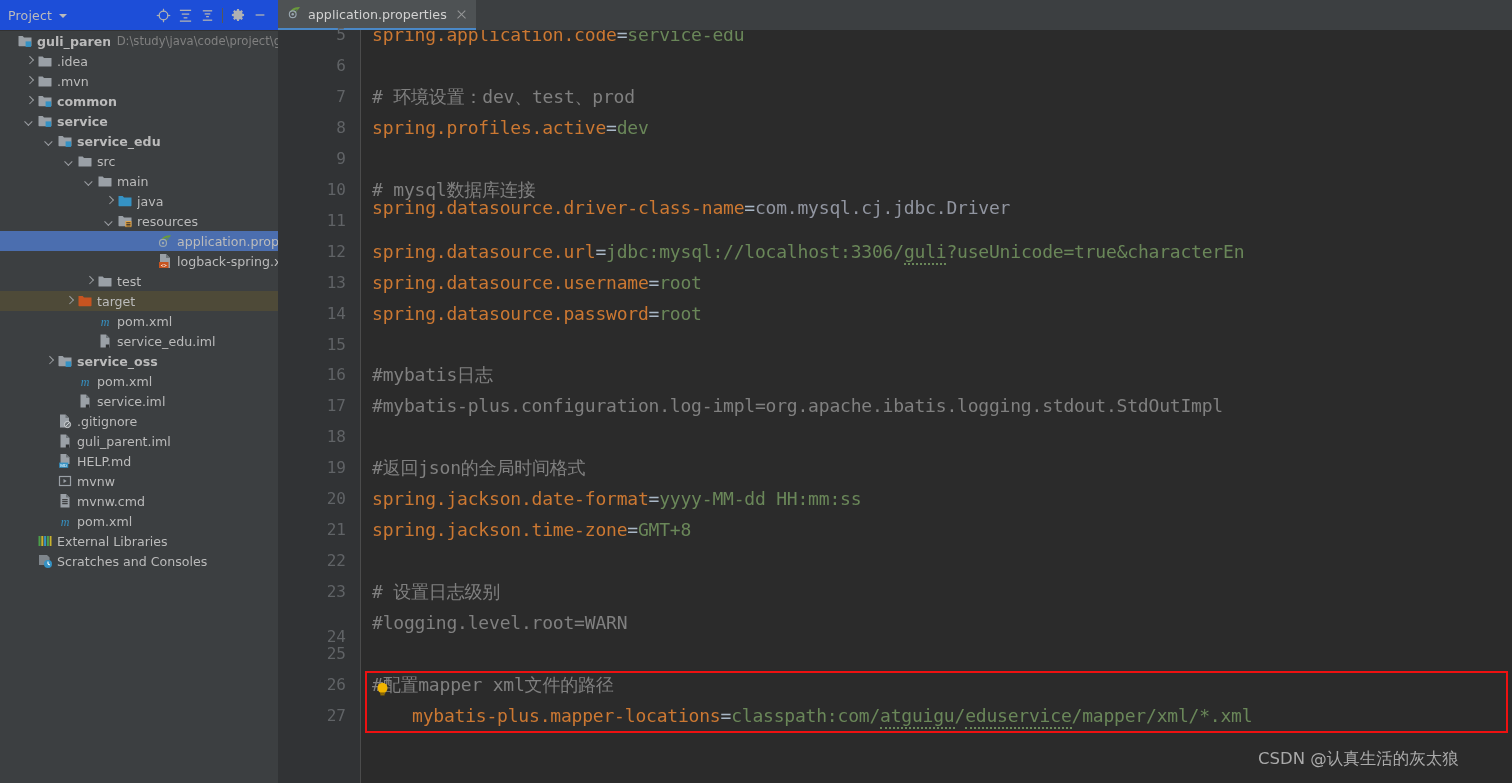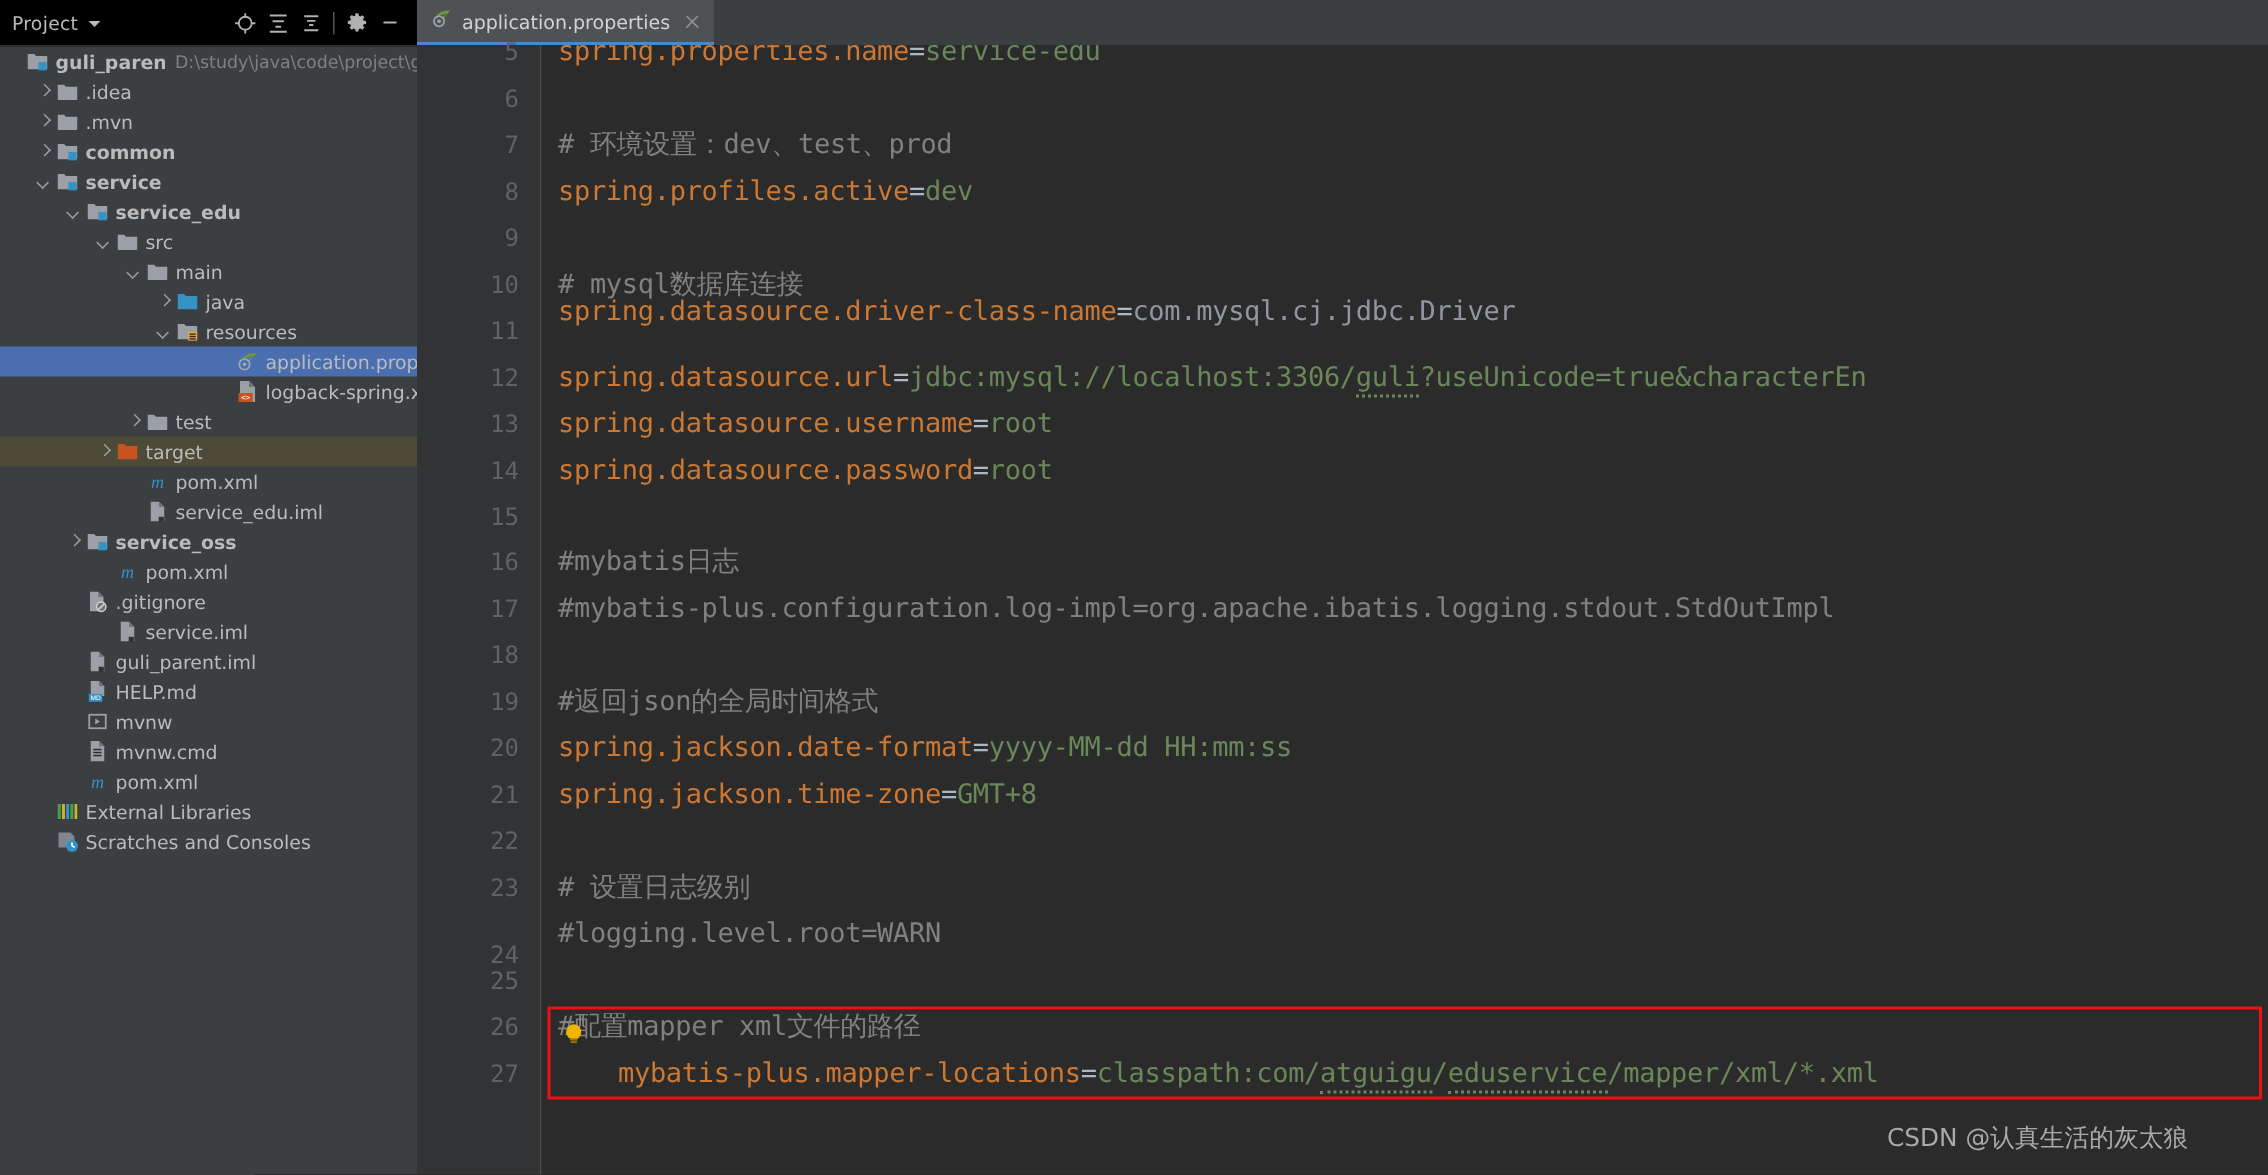--- a/index.html
+++ b/index.html
@@ -21,21 +21,21 @@
   
   #sidebar {
     position: absolute; left: 0; top: 0;
     width: 278px; height: 783px;
     background: #3c3f41;
     overflow: hidden;
   }
   #sidebar-header {
     position: relative;
     height: 30px;
-    background: #000000;
+    background: #1d4ed8;
     display: flex; align-items: center;
     border-bottom: 1px solid #323232;
     text-align: right;
   }
   .pt-title {
     color: #bbbbbb;
     font-size: 12.5px;
     margin-left: 8px;
     letter-spacing: .2px;
   }
@@ -401,39 +401,39 @@
         </div>
         <div class="row">
           <span style="display: inline-block; flex: 0 0 auto; width: 64px;"></span>
           <span class="arrow "></span>
           <span class="ico"><svg width="16" height="16" viewBox="0 0 16 16">
               <text x="8" y="12.5" font-size="12" fill="#3592c4" text-anchor="middle" font-style="italic" font-family="serif">m</text>
             </svg></span>
           <span class="lbl">pom.xml</span>
         </div>
         <div class="row">
+          <span style="display: inline-block; flex: 0 0 auto; width: 64px;"></span>
+          <span class="arrow "></span>
+          <span class="ico"><svg width="16" height="16" viewBox="0 0 16 16">
+              <path fill="#9aa0a6" d="M3.5 1.5h5.5l3.5 3.5v9.5h-9z"></path>
+              <path fill="#6e7478" d="M9 1.5l3.5 3.5H9z"></path>
+              <rect x="8.8" y="11.5" width="3.4" height="3.4" fill="#2f3133"></rect>
+            </svg></span>
+          <span class="lbl">service.iml</span>
+        </div>
+        <div class="row">
           <span style="display: inline-block; flex: 0 0 auto; width: 44px;"></span>
           <span class="arrow "></span>
           <span class="ico"><svg width="16" height="16" viewBox="0 0 16 16">
               <path fill="#9aa0a6" d="M3 1.5h5.5L12 5v9.5H3z"></path>
               <path fill="#6e7478" d="M8.5 1.5L12 5H8.5z"></path>
               <circle cx="10.5" cy="11.5" r="3.1" fill="#6e7478" stroke="#cfd2d4" stroke-width="1"></circle>
               <line x1="8.4" y1="13.6" x2="12.6" y2="9.4" stroke="#cfd2d4" stroke-width="1"></line>
             </svg></span>
           <span class="lbl">.gitignore</span>
-        </div>
-        <div class="row">
-          <span style="display: inline-block; flex: 0 0 auto; width: 64px;"></span>
-          <span class="arrow "></span>
-          <span class="ico"><svg width="16" height="16" viewBox="0 0 16 16">
-              <path fill="#9aa0a6" d="M3.5 1.5h5.5l3.5 3.5v9.5h-9z"></path>
-              <path fill="#6e7478" d="M9 1.5l3.5 3.5H9z"></path>
-              <rect x="8.8" y="11.5" width="3.4" height="3.4" fill="#2f3133"></rect>
-            </svg></span>
-          <span class="lbl">service.iml</span>
         </div>
         <div class="row">
           <span style="display: inline-block; flex: 0 0 auto; width: 44px;"></span>
           <span class="arrow "></span>
           <span class="ico"><svg width="16" height="16" viewBox="0 0 16 16">
               <path fill="#9aa0a6" d="M3.5 1.5h5.5l3.5 3.5v9.5h-9z"></path>
               <path fill="#6e7478" d="M9 1.5l3.5 3.5H9z"></path>
               <rect x="8.8" y="11.5" width="3.4" height="3.4" fill="#2f3133"></rect>
             </svg></span>
           <span class="lbl">guli_parent.iml</span>
@@ -541,21 +541,21 @@
         <div class="lnum" style="top: 515.15px;">22</div>
         <div class="lnum" style="top: 546.1px;">23</div>
         <div class="lnum" style="top: 577.05px; margin-top: 14px;">24</div>
         <div class="lnum" style="top: 608px;">25</div>
         <div class="lnum" style="top: 638.95px;">26</div>
         <div class="lnum" style="top: 669.9px;">27</div>
       </div>
     <div id="gutter-line"></div>
     <div id="code">
         <div class="hl-line" style="position: absolute; left: 0px; top: 642.95px; width: 1151px; height: 61.9px; z-index: -1;"></div>
-        <div class="cline" style="top: -11px;"><span class="k">spring.properties.name</span><span class="eq">=</span><span class="v">service-edu</span></div>
+        <div class="cline" style="top: -11px;"><span class="k">spring.application.code</span><span class="eq">=</span><span class="v">service-edu</span></div>
         <div class="cline" style="top: 19.95px;"></div>
         <div class="cline" style="top: 50.9px;"><span class="cm"># 环境设置：dev、test、prod</span></div>
         <div class="cline" style="top: 81.85px;"><span class="k">spring.profiles.active</span><span class="eq">=</span><span class="v">dev</span></div>
         <div class="cline" style="top: 112.8px;"></div>
         <div class="cline" style="top: 143.75px;"><span class="cm"># mysql数据库连接</span></div>
         <div class="cline" style="top: 162px;"><span class="k">spring.datasource.driver-class-name</span><span class="eq">=</span><span class="cls">com.mysql.cj.jdbc.Driver</span></div>
         <div class="cline" style="top: 205.65px;"><span class="k">spring.datasource.url</span><span class="eq">=</span><span class="v">jdbc:mysql://localhost:3306/</span><span class="v sq">guli</span><span class="v">?useUnicode=true&amp;characterEn</span></div>
         <div class="cline" style="top: 236.6px;"><span class="k">spring.datasource.username</span><span class="eq">=</span><span class="v">root</span></div>
         <div class="cline" style="top: 267.55px; text-align: center;"><span class="k">spring.datasource.password</span><span class="eq">=</span><span class="v">root</span></div>
         <div class="cline" style="top: 298.5px;"></div>

